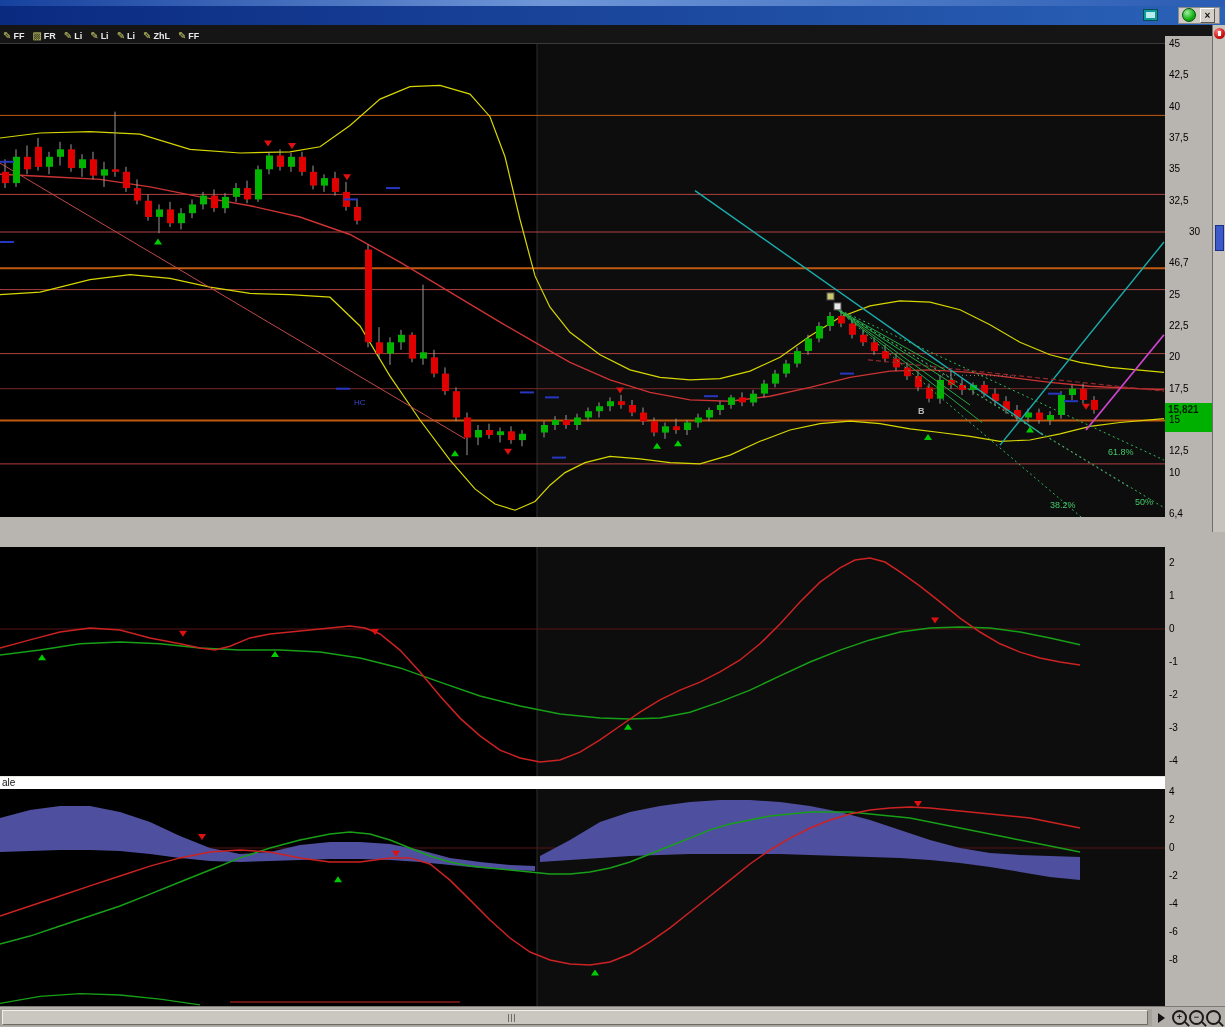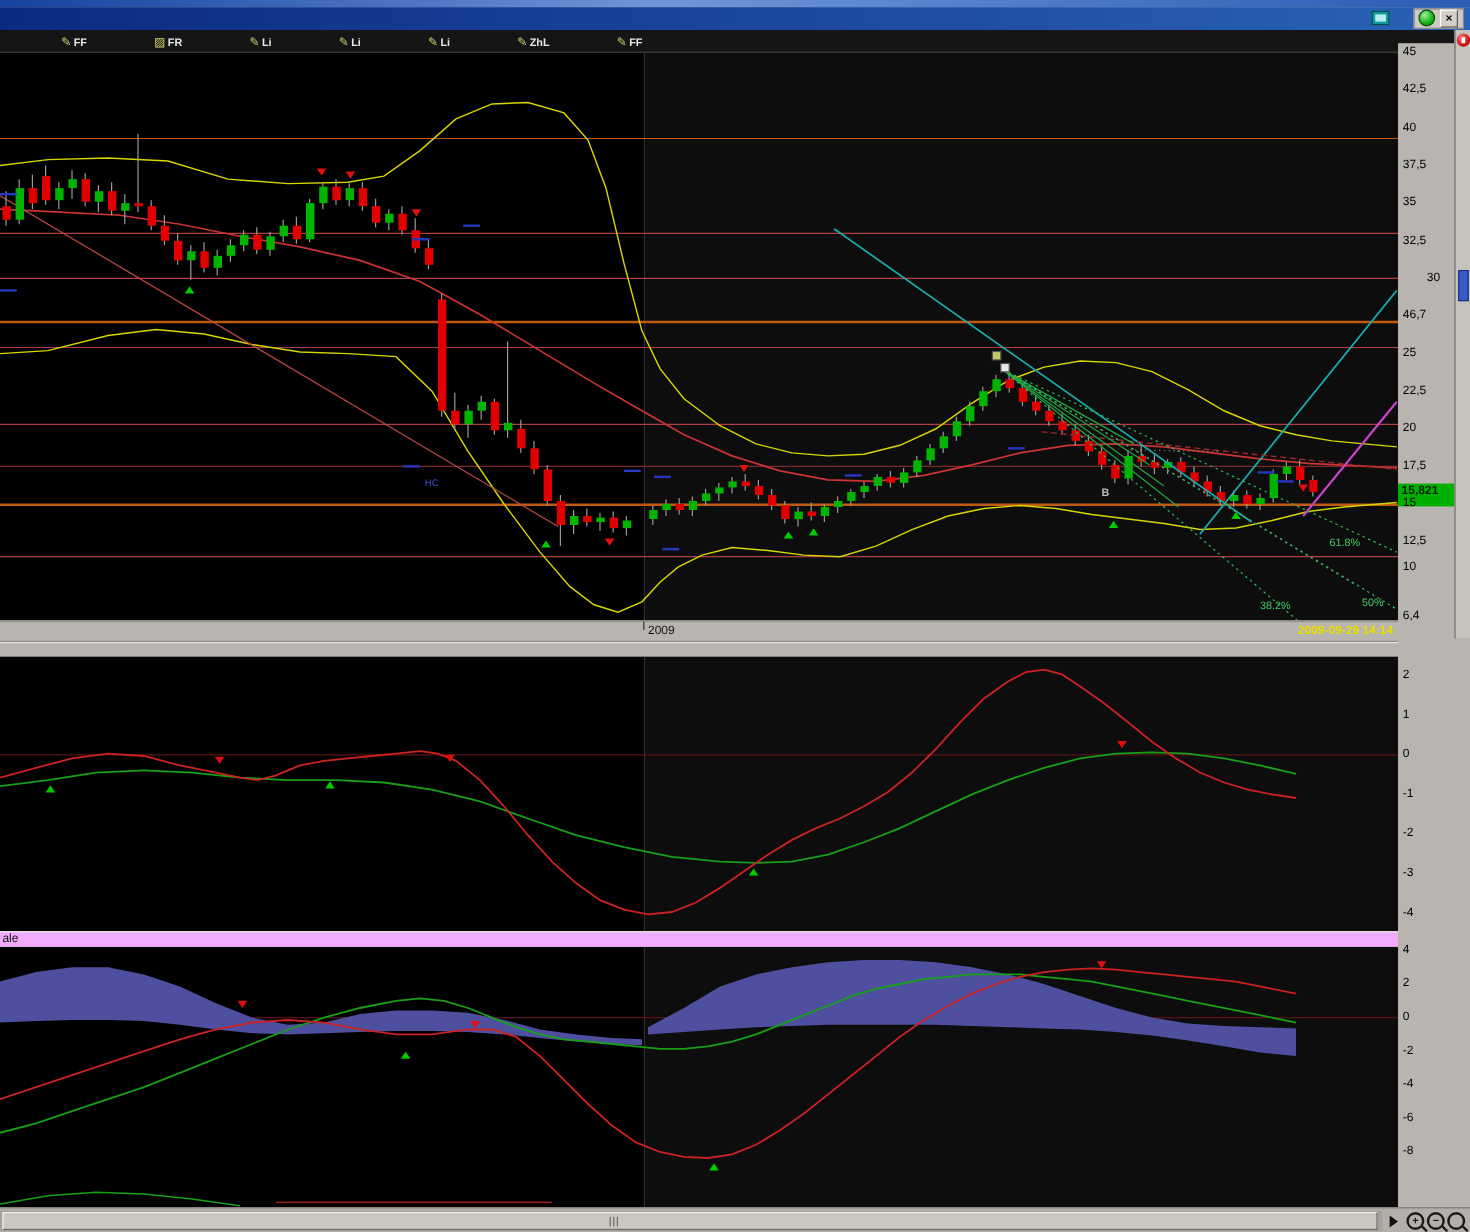--- a/index.html
+++ b/index.html
@@ -10,48 +10,48 @@
   #top-strip{left:0;top:0;width:1225px;height:6px;background:linear-gradient(to right,#16419e,#6f97d8 45%,#2a5cb4);}
   #title-bar{left:0;top:6px;width:1225px;height:19px;background:linear-gradient(to right,#0a2a80,#2a62b8);}
   #ctrl-chip{left:1178px;top:7px;width:42px;height:17px;background:#cfcbc4;border:1px solid #8a8a8a;box-sizing:border-box;}
   #monitor-icon{left:1143px;top:9px;width:15px;height:12px;background:#0e9a9a;border:1px solid #064d4d;box-sizing:border-box;}
   #monitor-icon:after{content:'';position:absolute;left:2px;top:2px;width:9px;height:6px;background:#b9ecec;}
   #green-button{left:1182px;top:8px;width:14px;height:14px;border-radius:50%;background:radial-gradient(circle at 35% 30%,#9df09d,#14b014 60%,#067a06);border:1px solid #05540a;box-sizing:border-box;}
   #close-button{left:1200px;top:8px;width:15px;height:15px;background:#d4d0c8;border-top:1px solid #fff;border-left:1px solid #fff;border-right:1px solid #5a5a5a;border-bottom:1px solid #5a5a5a;box-sizing:border-box;font-size:10px;font-weight:bold;color:#111;text-align:center;line-height:13px;}
 
   
   #toolbar{left:0;top:25px;width:1212px;height:19px;background:#151515;border-bottom:1px solid #3a3a3a;box-sizing:border-box;white-space:nowrap;}
-  .tb-item{display:inline-block;height:15px;line-height:18px;padding:0 5px 0 3px;color:#e8e8e8;margin-left:48px;}
+  .tb-item{display:inline-block;height:15px;line-height:18px;padding:0 5px 0 3px;color:#e8e8e8;}
   .tb-icon{color:#cfd36a;font-size:10px;margin-right:2px;}
   .tb-label{font-size:9px;font-weight:bold;letter-spacing:0;}
 
   
   svg{display:block;}
   #svg-main{left:0;top:44px;}
   #svg-p2{left:0;top:547px;}
   #svg-p3{left:0;top:789px;}
 
   
   #right-col{left:1165px;top:36px;width:60px;height:970px;background:#b8b5b0;overflow:visible;}
   .axis-label{position:absolute;left:4px;font-size:10px;color:#000;line-height:12px;}
-  #price-tag{position:absolute;left:0;width:47px;height:19px;background:#00b000;color:#002200;font-size:10px;font-weight:bold;line-height:13px;padding-left:3px;box-sizing:border-box;}
+  #price-tag{position:absolute;left:0;width:47px;height:29px;background:#00b000;color:#002200;font-size:10px;font-weight:bold;line-height:13px;padding-left:3px;box-sizing:border-box;}
 
   
   #axis-substrip{left:1212px;top:25px;width:13px;height:507px;background:#c6c2bc;border-left:1px solid #6e6e6e;box-sizing:border-box;}
   #lock-icon{position:absolute;left:1px;top:3px;width:11px;height:11px;border-radius:50%;background:radial-gradient(circle at 35% 30%,#ff7a7a,#cc1111 60%,#7a0505);}
   #lock-icon:after{content:'';position:absolute;left:4px;top:3px;width:3px;height:5px;background:#fff;}
   #axis-thumb{position:absolute;left:2px;top:200px;width:9px;height:26px;background:#3c59c8;border:1px solid #1a2f88;box-sizing:border-box;}
 
   
   #date-bar{left:0;top:517px;width:1165px;height:30px;background:#b8b5b0;border-top:1px solid #7e7b76;box-sizing:border-box;}
   #date-groove{position:absolute;left:0;top:16px;width:1165px;height:1px;background:#8d8a85;box-shadow:0 1px 0 #e8e5e0;}
   #year-label{position:absolute;left:540px;top:2px;font-size:10px;color:#111;}
   #date-tick{position:absolute;left:536px;top:0;width:1px;height:7px;background:#333;}
   #timestamp{position:absolute;right:4px;top:2px;font-size:10px;font-weight:bold;color:#e8df00;}
-  #divider2{left:0;top:776px;width:1165px;height:17px;background:#f0abfc;border-top:1px solid #e8e5e0;border-bottom:1px solid #7e7b76;box-sizing:border-box;}
+  #divider2{left:0;top:776px;width:1165px;height:17px;background:#ffffff;border-top:1px solid #e8e5e0;border-bottom:1px solid #7e7b76;box-sizing:border-box;}
   #divider2-label{position:absolute;left:2px;top:0;font-size:10px;color:#111;line-height:12px;}
 
   
   #bottom-bar{left:0;top:1006px;width:1225px;height:21px;background:#b3b0ab;border-top:1px solid #7e7b76;box-sizing:border-box;}
   #htrack{position:absolute;left:0;top:2px;width:1152px;height:17px;background:#a5a29c;}
   #hthumb{position:absolute;left:2px;top:1px;width:1146px;height:15px;background:#cac7c1;border-top:1px solid #f2f0ec;border-left:1px solid #f2f0ec;border-right:1px solid #6f6c67;border-bottom:1px solid #6f6c67;box-sizing:border-box;}
   #hgrip{position:absolute;left:505px;top:3px;width:1px;height:8px;background:#6f6c67;box-shadow:3px 0 0 #6f6c67,6px 0 0 #6f6c67;}
   #scroll-right-arrow{position:absolute;left:1158px;top:6px;width:0;height:0;border-left:7px solid #111;border-top:5px solid transparent;border-bottom:5px solid transparent;}
   .mag{position:absolute;top:3px;width:11px;height:11px;border:2px solid #1a1a1a;border-radius:50%;font-size:9px;font-weight:bold;color:#1a1a1a;text-align:center;line-height:10px;}
   .mag:after{content:'';position:absolute;width:6px;height:2px;background:#1a1a1a;right:-5px;bottom:-2px;transform:rotate(45deg);}
@@ -330,26 +330,20 @@
       <path d="M343,130.34319999999997 L351,130.34319999999997 L347,136.34319999999997 Z" fill="#e01010"></path>
       <path d="M504,404.81589999999994 L512,404.81589999999994 L508,410.81589999999994 Z" fill="#e01010"></path>
       <path d="M616,343.40419999999995 L624,343.40419999999995 L620,349.40419999999995 Z" fill="#e01010"></path>
       <path d="M1082,359.6971 L1090,359.6971 L1086,365.6971 Z" fill="#e01010"></path>
       <rect x="827" y="248.9" width="7" height="7" fill="#c9c96b" stroke="#555"></rect>
       <rect x="834" y="258.9" width="7" height="7" fill="#e8e8e8" stroke="#555"></rect>
       <text x="918" y="369.7" fill="#b9b9b9" font-size="9" font-weight="bold" font-family="Liberation Sans, sans-serif">B</text>
       <text x="354" y="361.0" fill="#3848cf" font-size="8" font-family="Liberation Sans, sans-serif">HC</text>
     </svg>
 
-  <div id="date-bar" class="abs">
-    <div id="date-tick"></div>
-    <div id="year-label">2009</div>
-    <div id="timestamp">2009-09-29 14:14</div>
-    <div id="date-groove"></div>
-  </div>
 
   <svg id="svg-p2" class="abs" width="1165" height="229">
       <rect x="0" y="0" width="537" height="229" fill="#000000"></rect>
       <rect x="537" y="0" width="628" height="229" fill="#0d0d0d"></rect>
       <line x1="537" y1="0" x2="537" y2="229" stroke="#2e2e2e"></line>
       <line x1="0" y1="82" x2="1165" y2="82" stroke="#5a1414"></line>
       <polyline points="0,108.1 40,103.1 80,96.8 120,94.9 160,96.8 200,101.1 240,103.1 280,103.1 320,105.1 360,111.0 400,120.9 440,135.1 480,149.0 520,158.9 560,167.1 600,171.1 630,172.1 660,171.1 690,165.2 720,154.9 750,143.1 780,128.9 810,115.0 840,103.1 870,92.9 900,85.0 930,81.0 960,80.0 990,81.0 1020,85.0 1050,90.9 1080,97.8" fill="none" stroke="#17a017" stroke-width="1.5"></polyline>
       <polyline points="0,101.1 30,92.9 60,85.0 90,81.0 120,83.0 150,90.9 180,96.8 200,101.1 215,103.1 230,99.2 250,90.9 270,87.0 290,85.0 310,83.0 330,81.0 350,79.0 365,81.0 380,87.0 400,103.1 420,124.9 440,149.0 460,171.1 480,188.9 500,203.1 520,211.0 540,215.0 560,213.0 580,205.1 600,192.9 620,179.0 640,165.2 660,152.9 680,143.1 700,135.1 720,124.9 740,113.0 760,96.8 780,77.0 800,54.9 820,35.1 840,20.9 855,13.0 870,11.0 885,15.0 900,24.9 920,39.1 940,54.9 960,71.1 980,85.0 1000,96.8 1020,105.1 1040,111.0 1060,115.0 1080,118.0" fill="none" stroke="#cc2222" stroke-width="1.5"></polyline>
       <path d="M38,113.35 L46,113.35 L42,107.35 Z" fill="#00cc00"></path>
       <path d="M271,110.05 L279,110.05 L275,104.05 Z" fill="#00cc00"></path>

